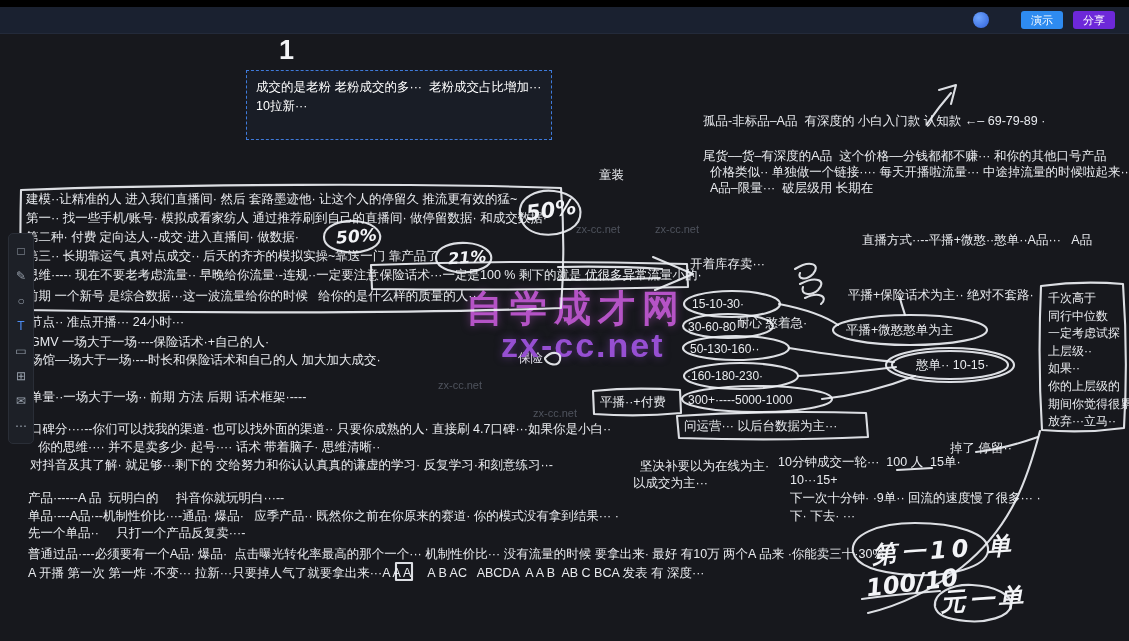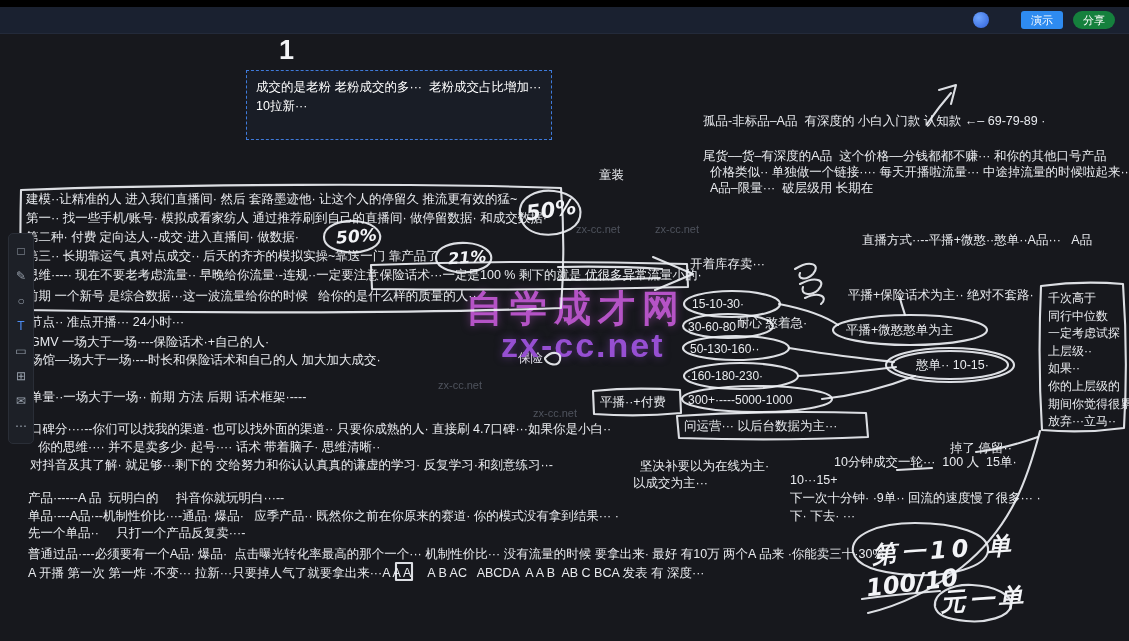--- a/index.html
+++ b/index.html
@@ -7,21 +7,21 @@
        font-family:"Liberation Sans",sans-serif;margin-top:7px;}
   
   .topbar{position:absolute;top:0;left:0;right:0;height:27px;background:#1a2130;
           display:flex;align-items:center;justify-content:flex-end;gap:10px;
           padding-right:14px;z-index:6;box-sizing:border-box;border-bottom:1px solid #232a3a;}
   .avatar{width:16px;height:16px;border-radius:50%;background:radial-gradient(circle at 35% 35%,#6fa6ff,#2f5fd8);
           margin-right:22px;cursor:pointer;}
   .tb-btn{height:18px;padding:0 10px;border-radius:3px;font-size:11px;color:#fff;
           display:flex;align-items:center;cursor:pointer;line-height:18px;}
   .tb-btn.present{background:#2e8bf0;}
-  .tb-btn.share{background:#15803d;border-radius:9px;}
+  .tb-btn.share{background:#6d28d9;}
   
   .toolbar{position:absolute;left:8px;top:226px;width:24px;background:#1d2027;
            border:1px solid #2a2e37;border-radius:5px;display:flex;flex-direction:column;
            align-items:center;gap:9px;padding:9px 0;z-index:5;}
   .tool{width:16px;height:16px;display:flex;align-items:center;justify-content:center;
         color:#98a0ac;font-size:12px;cursor:pointer;}
   .tool.active{color:#4d8df5;}
   
   .note{position:absolute;color:#e9ebef;font-size:12.5px;white-space:pre;z-index:2;line-height:1.25;}
   .sm{font-size:12px;}
@@ -121,21 +121,21 @@
   <div class="note" style="left:600px;top:388px">平播··+付费</div>
   <div class="note" style="left:684px;top:412px">问运营··· 以后台数据为主···</div>
 
   <div class="note" style="left:30px;top:415px">口碑分····--你们可以找我的渠道· 也可以找外面的渠道·· 只要你成熟的人· 直接刷 4.7口碑···如果你是小白··</div>
   <div class="note" style="left:38px;top:433px">你的思维···· 并不是卖多少· 起号···· 话术 带着脑子· 思维清晰··</div>
   <div class="note" style="left:30px;top:451px">对抖音及其了解· 就足够···剩下的 交给努力和你认认真真的谦虚的学习· 反复学习·和刻意练习··-</div>
 
   <div class="note" style="left:640px;top:452px">坚决补要以为在线为主·</div>
   <div class="note" style="left:633px;top:469px">以成交为主···</div>
 
-  <div class="note" style="left:834px;top:448px">10分钟成交一轮···  100 人  15单·</div>
+  <div class="note" style="left:778px;top:448px">10分钟成交一轮···  100 人  15单·</div>
   <div class="note" style="left:790px;top:466px">10···15+</div>
   <div class="note" style="left:790px;top:484px">下一次十分钟· ·9单·· 回流的速度慢了很多··· ·</div>
   <div class="note" style="left:790px;top:502px">下· 下去· ···</div>
   <div class="note" style="left:950px;top:434px">掉了 停留··</div>
 
   <div class="note" style="left:28px;top:484px">产品·-----A 品  玩明白的     抖音你就玩明白···--</div>
   <div class="note" style="left:28px;top:502px">单品·---A品·--机制性价比···-通品· 爆品·   应季产品·· 既然你之前在你原来的赛道· 你的模式没有拿到结果··· ·</div>
   <div class="note" style="left:28px;top:519px">先一个单品··     只打一个产品反复卖···-</div>
 
   <div class="note" style="left:28px;top:540px">普通过品·---必须要有一个A品· 爆品·  点击曝光转化率最高的那个一个··· 机制性价比··· 没有流量的时候 要拿出来· 最好 有10万 两个A 品来 ·你能卖三十·30%·</div>

